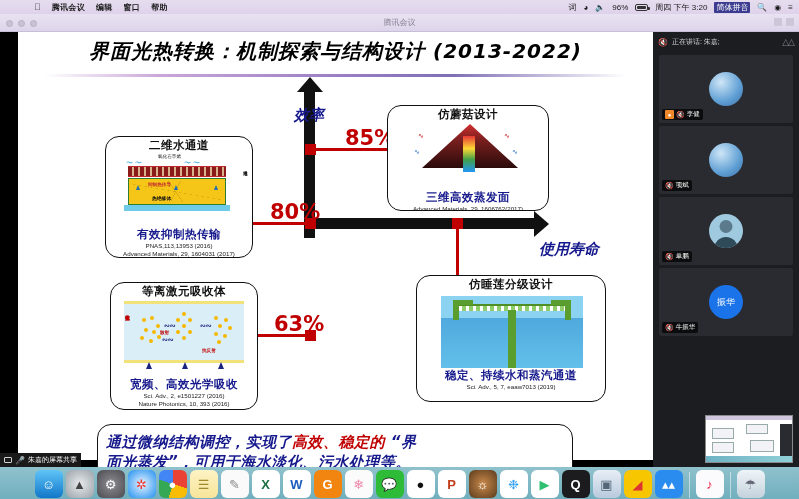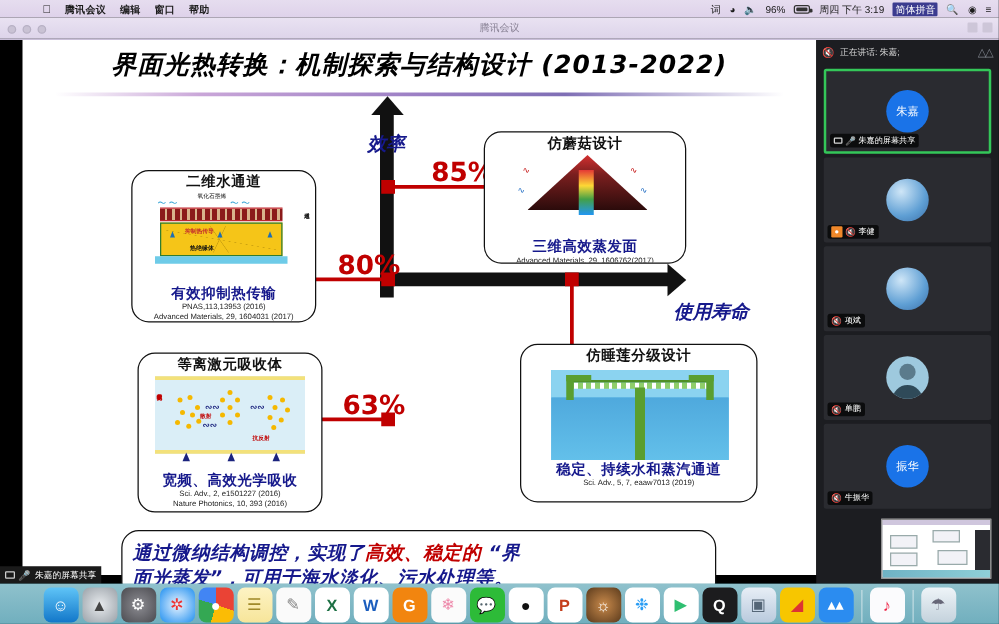--- a/index.html
+++ b/index.html
@@ -203,21 +203,21 @@
   <span class="mi">窗口</span>
   <span class="mi">帮助</span>
   <span class="right">
     <span>词</span>
     <span class="wifi">◕</span>
     <span>🔈</span>
     <span class="battpct">96%</span>
     <span class="battery">
         <i></i>
       </span>
-    <span>周四 下午 3:19</span>
+    <span>周四 下午 3:20</span>
     <span class="imebox">简体拼音</span>
     <span>🔍</span>
     <span>◉</span>
     <span>≡</span>
   </span>
 </div>
 
 <div class="titlebar">
   <div class="tl-dots">
       <i></i>
@@ -373,28 +373,20 @@
   </div>
 </div>
 
 <div class="rail">
   <div class="speaking">
     <span class="micoff">🔇</span>
     <span>正在讲话: 朱嘉;</span>
     <span class="waves">△△</span>
   </div>
 
-  <div class="ptile active">
-    <div class="avatar av-blue">朱嘉</div>
-    <div class="nametag">
-      <span class="scr"></span>
-      <span class="grn">🎤</span>
-      <span>朱嘉的屏幕共享</span>
-    </div>
-  </div>
 
   <div class="ptile">
     <div class="avatar av-globe"></div>
     <div class="nametag">
       <span class="hostbadge">●</span>
       <span class="micoff">🔇</span>
       <span>李健</span>
     </div>
   </div>
 

